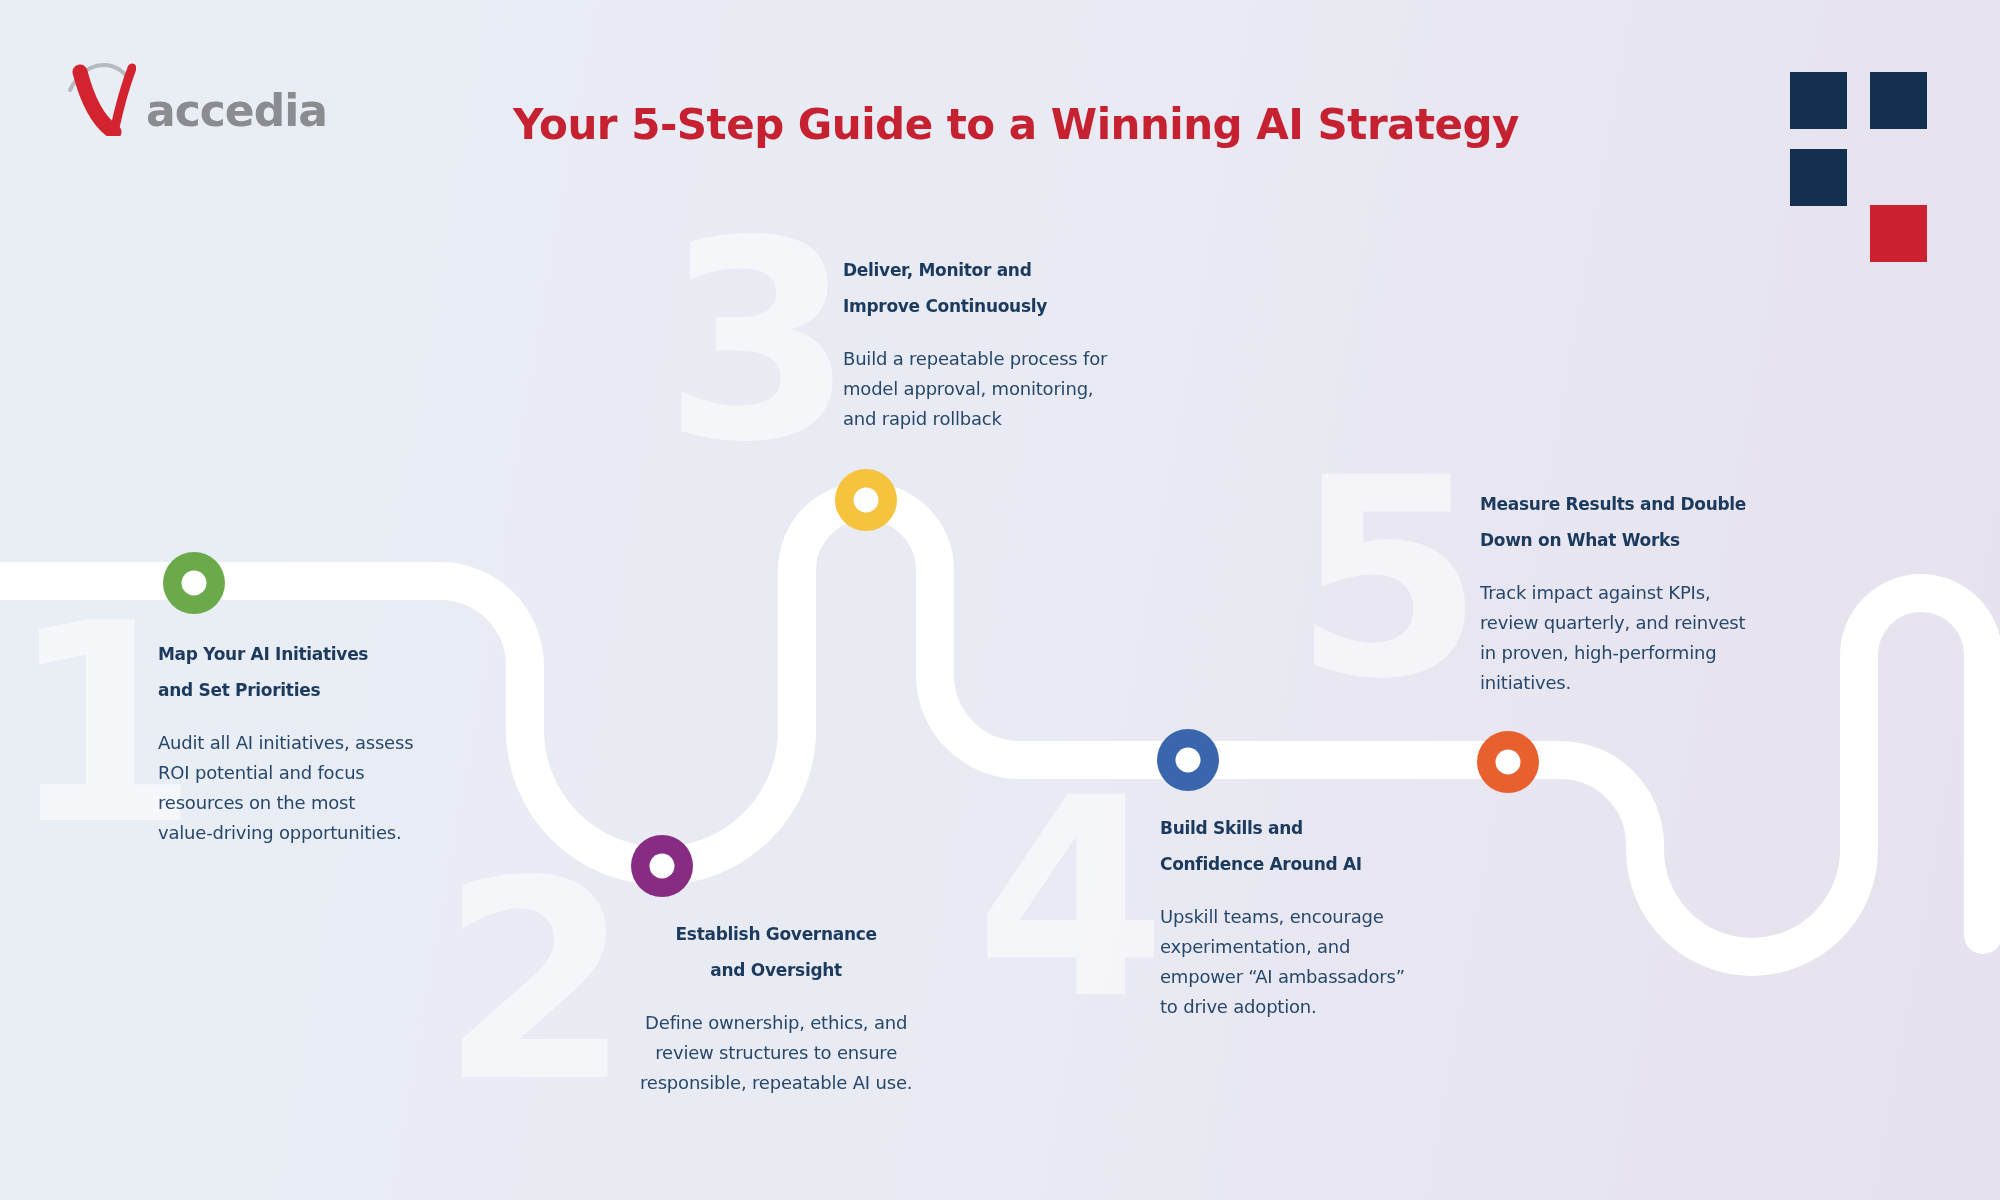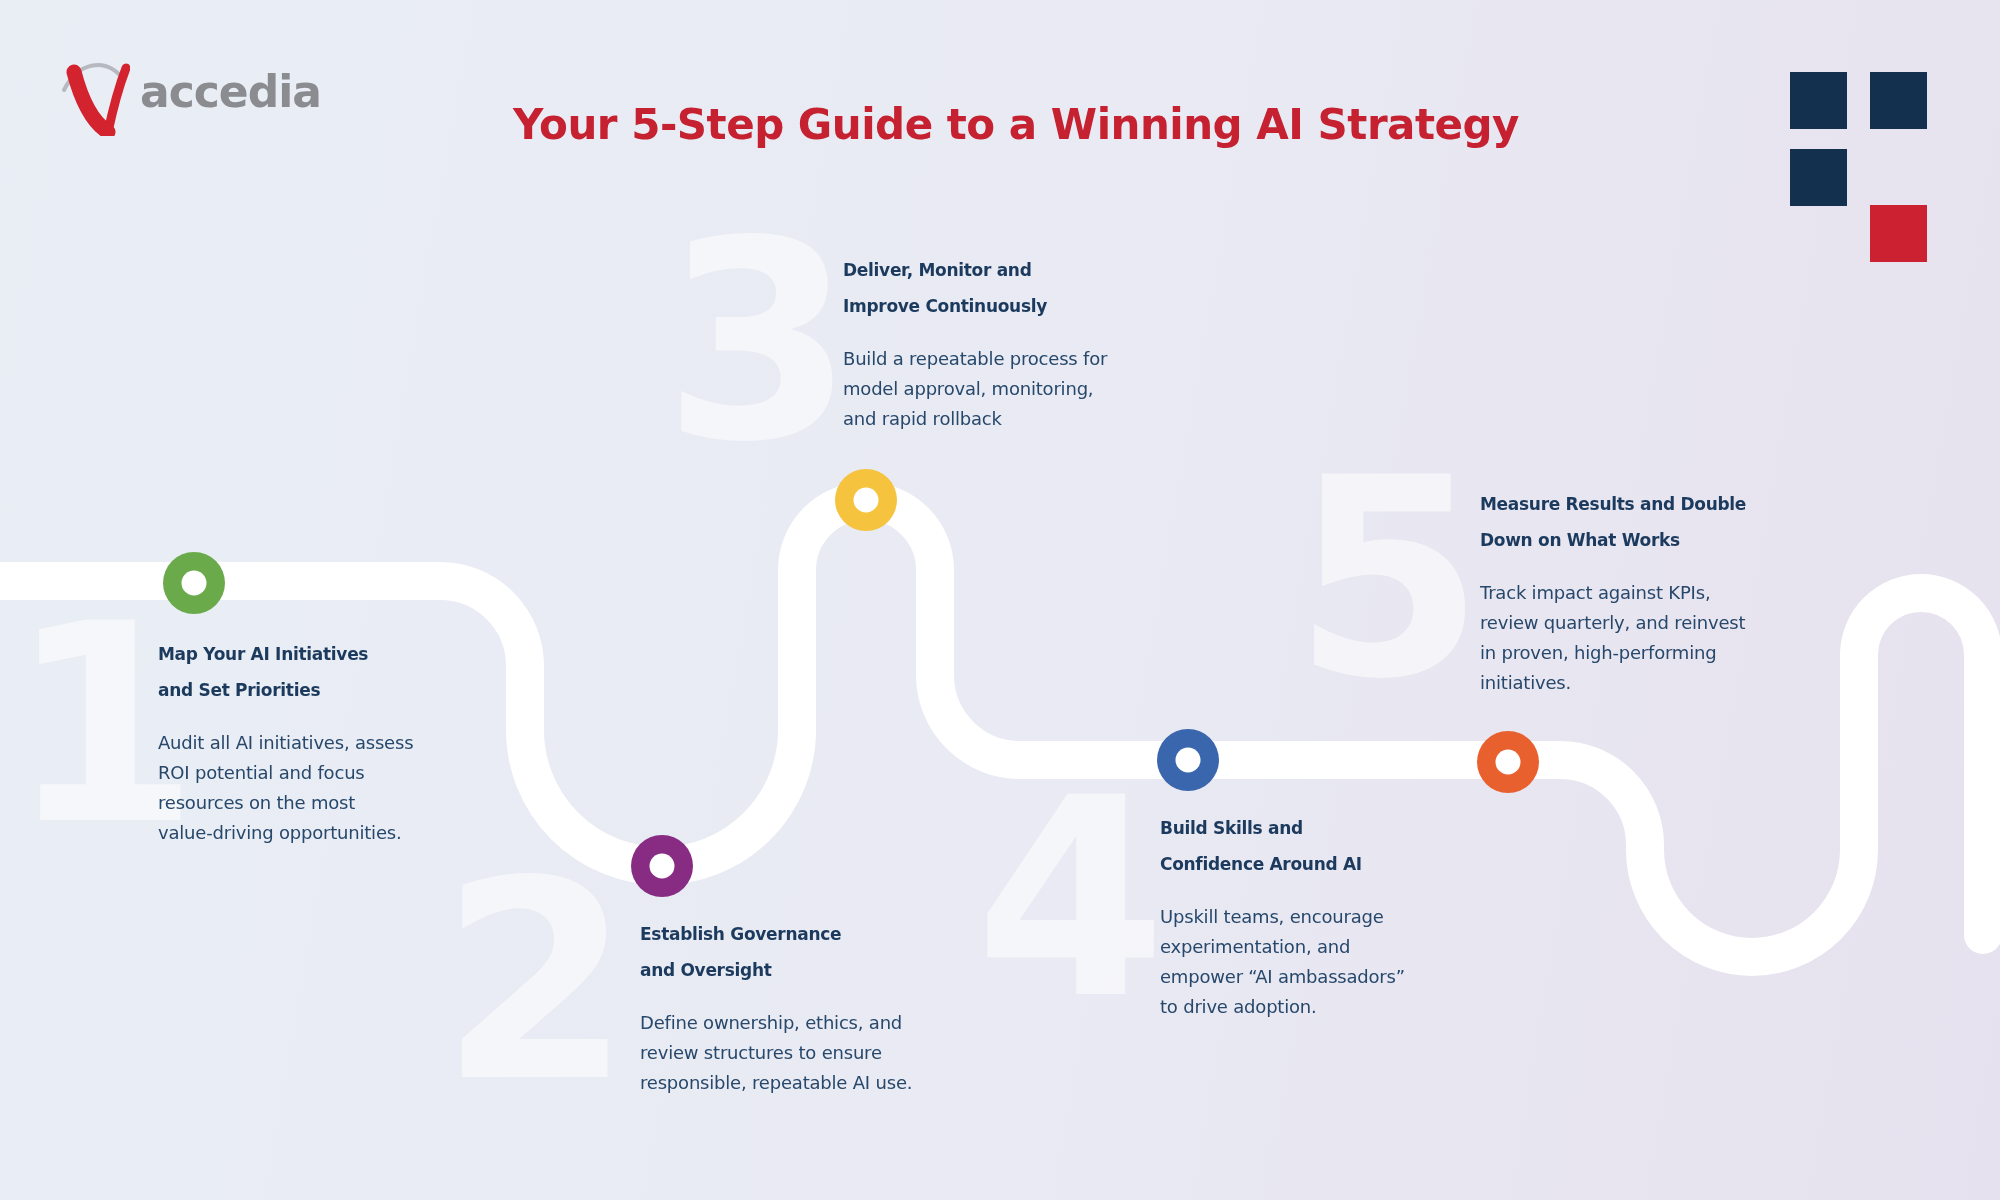--- a/index.html
+++ b/index.html
@@ -15,21 +15,21 @@
     position:absolute;font-size:275px;font-weight:bold;line-height:1;
     color:rgba(255,255,255,0.55);user-select:none;
   }
   .wm1{left:8px;top:588px;}
   .wm2{left:440px;top:845px;}
   .wm3{left:663px;top:205px;}
   .wm4{left:975px;top:762px;}
   .wm5{left:1293px;top:442px;}
 
   
-  .logo{position:absolute;left:58px;top:52px;display:flex;align-items:flex-start;}
+  .logo{position:absolute;left:64px;top:52px;display:flex;align-items:flex-end;}
   .logo-text{font-size:44px;font-weight:600;color:#8a8c90;letter-spacing:-1px;margin-left:10px;margin-top:14px;}
   h1.title{
     position:absolute;left:50%;transform:translateX(-50%);top:84px;margin:16px;
     font-size:42px;font-weight:bold;letter-spacing:-0.5px;white-space:nowrap;color:#c52130;
   }
   .sq{position:absolute;width:57px;height:57px;}
   .sq1{left:1790px;top:72px;}
   .sq2{left:1870px;top:72px;}
   .sq3{left:1790px;top:149px;}
   .sq4{left:1870px;top:205px;}
@@ -38,21 +38,21 @@
   .step{position:absolute;}
   .step-title{
     margin:0;font-size:17px;font-weight:bold;line-height:36px;
     color:#1b3a5d;white-space:pre-line;letter-spacing:-0.3px;
   }
   .step-body{
     margin:20px 0 0 0;font-size:18px;line-height:30px;
     color:#27486b;white-space:pre-line;letter-spacing:-0.2px;
   }
   .s1{left:158px;top:636px;}
-  .s2{left:640px;top:916px;}
+  .s2{left:640px;top:916px;text-align:center;}
   .s3{left:843px;top:252px;}
   .s4{left:1160px;top:810px;}
   .s5{left:1480px;top:486px;}
 </style>
 </head>
 <body>
 
 <div class="stage">
 
   <svg class="road" width="2000" height="1200" viewBox="0 0 2000 1200">

